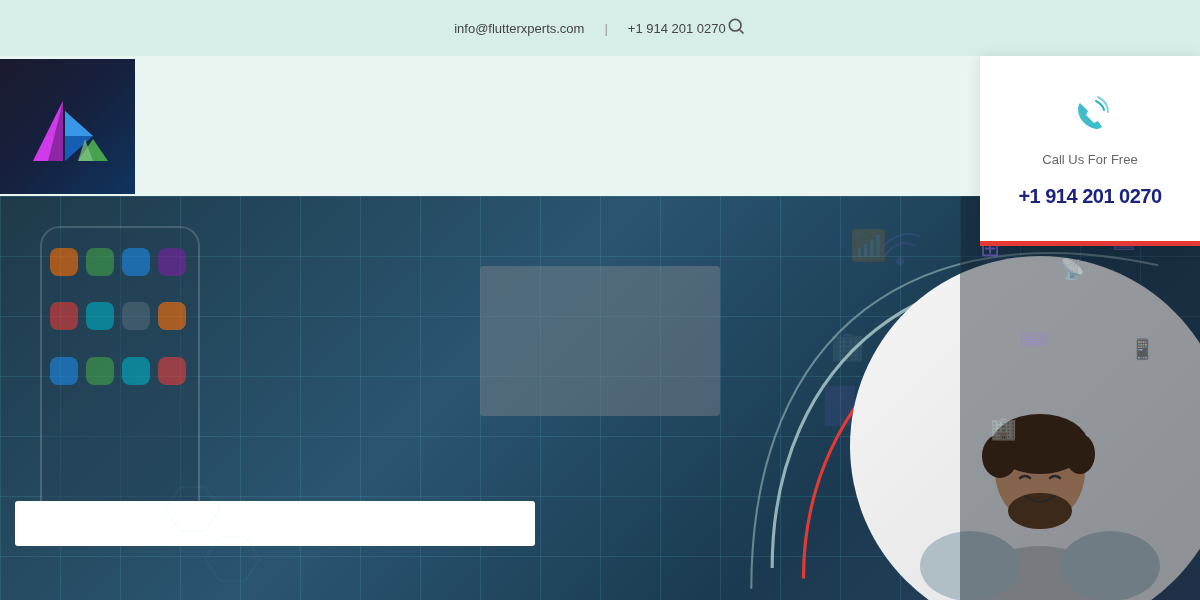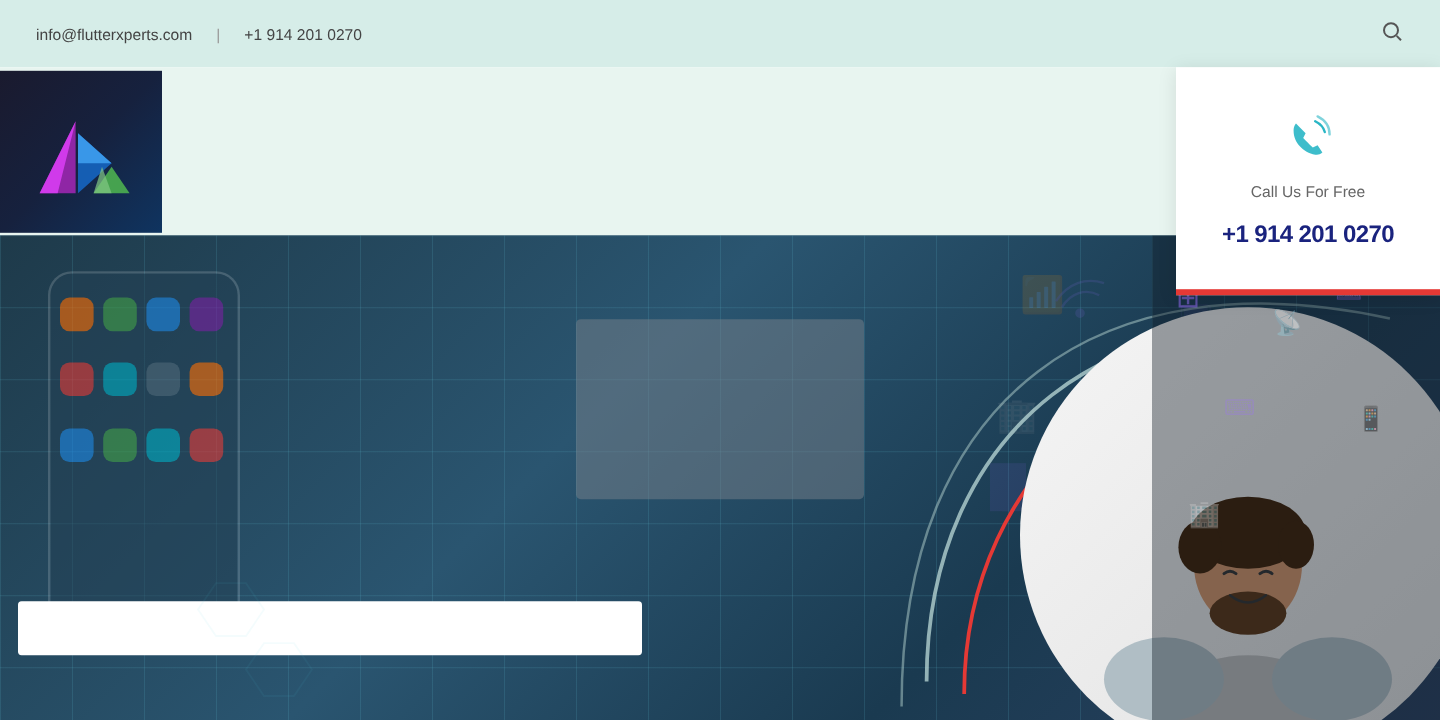--- a/index.html
+++ b/index.html
@@ -4,21 +4,21 @@
   <style>
     * { margin: 0; padding: 0; box-sizing: border-box; }
     body { width: 1200px; height: 600px; overflow: hidden; font-family: Arial, sans-serif; }
 
     
     .top-bar {
       background: #d6ede8;
       height: 56px;
       display: flex;
       align-items: center;
-      justify-content: space-between;
+      justify-content: center;
       padding: 0 30px;
       position: relative;
       z-index: 10;
     }
     .top-bar-left {
       display: flex;
       align-items: center;
       gap: 20px;
       color: #444;
       font-size: 13px;

